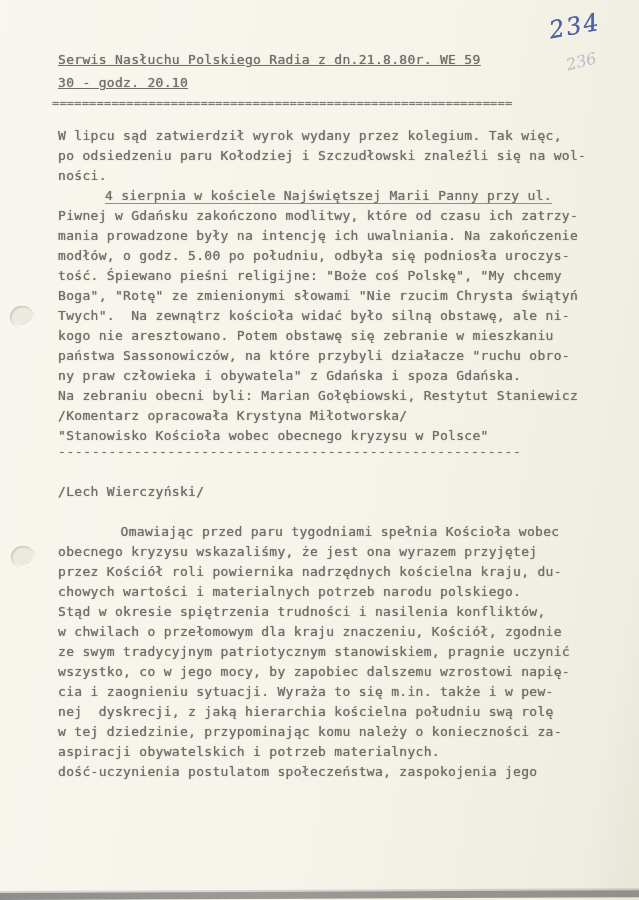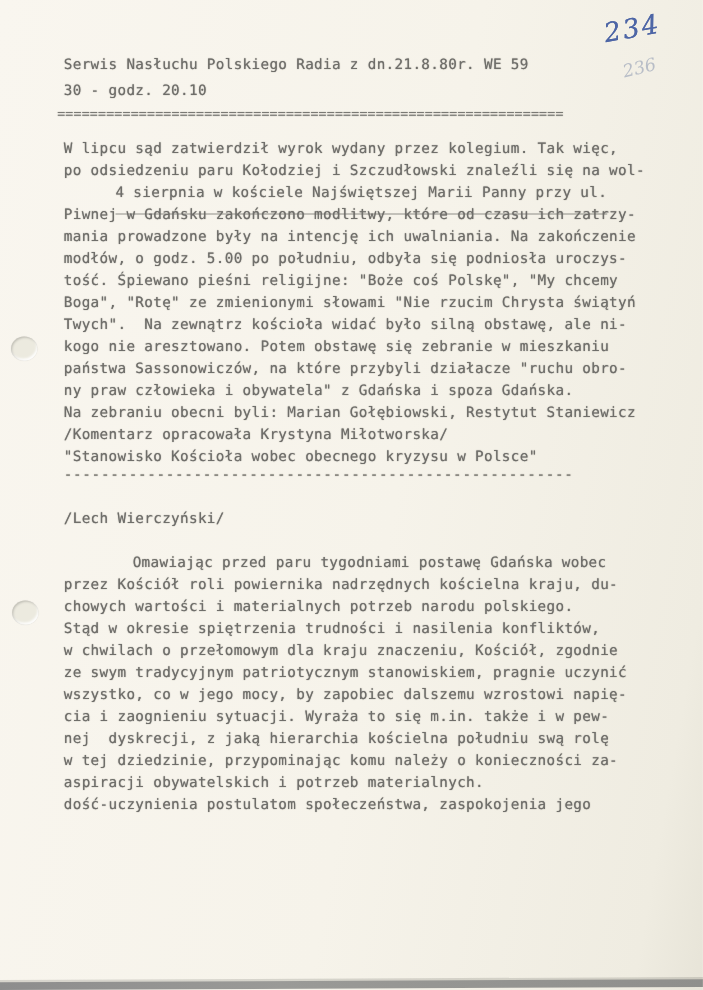--- a/index.html
+++ b/index.html
@@ -36,32 +36,32 @@
     color:#4e66a6;font-size:24px;letter-spacing:2px;
     transform:rotate(-10deg);
     text-shadow:0 0 0.5px #4e66a6;
   }
   .handnum.faint{
     right:42px;top:52px;
     color:rgba(125,140,170,0.5);font-size:16px;
     transform:rotate(-14deg);
   }
   .ink{color:#6f6e6a;text-shadow:0 0 1px rgba(106,105,100,0.85);}
-  .header{position:absolute;left:58px;top:52px;font-size:13px;letter-spacing:0.3px;}
+  .header{position:absolute;left:58px;top:52px;font-size:13px;letter-spacing:0.3px;text-decoration:underline;}
   .header .hline{height:23px;white-space:pre;}
   .sep{
     position:absolute;left:52px;top:96px;
     font-size:12px;letter-spacing:0.2px;white-space:pre;
     color:#7a7974;text-shadow:0 0 1px rgba(110,109,104,0.8);
   }
   .bodytext{position:absolute;left:58px;top:128px;font-size:13px;letter-spacing:0.3px;}
   .line{height:20px;white-space:pre;}
   .line.indent6{text-indent:6ch;}
   .line.indent8{text-indent:8ch;}
-  .line.underline span{border-bottom:1.5px solid rgba(110,109,104,0.75);padding-bottom:11px;}
+  .line.underline span{border-bottom:1.5px solid rgba(110,109,104,0.75);padding-bottom:0;}
   .line.dashes{letter-spacing:0.6px;margin-top:-4px;color:#78776f;}
 </style>
 </head>
 <body>
 
 <div class="page">
 
   <div class="handnum top">234</div>
   <div class="handnum faint">236</div>
 
@@ -70,38 +70,40 @@
 
   <div class="header ink">
     <div class="hline">Serwis Nasłuchu Polskiego Radia z dn.21.8.80r. WE 59</div>
     <div class="hline">30 - godz. 20.10</div>
   </div>
   <div class="sep">==============================================================</div>
 
   <div class="bodytext ink">
     <div class="line">W lipcu sąd zatwierdził wyrok wydany przez kolegium. Tak więc,</div>
     <div class="line">po odsiedzeniu paru Kołodziej i Szczudłowski znaleźli się na wol-</div>
+    <div class="line">ności.</div>
     <div class="line indent6 underline"><span>4 sierpnia w kościele Najświętszej Marii Panny przy ul.</span></div>
     <div class="line">Piwnej w Gdańsku zakończono modlitwy, które od czasu ich zatrzy-</div>
     <div class="line">mania prowadzone były na intencję ich uwalniania. Na zakończenie</div>
     <div class="line">modłów, o godz. 5.00 po południu, odbyła się podniosła uroczys-</div>
     <div class="line">tość. Śpiewano pieśni religijne: "Boże coś Polskę", "My chcemy</div>
     <div class="line">Boga", "Rotę" ze zmienionymi słowami "Nie rzucim Chrysta świątyń</div>
     <div class="line">Twych".  Na zewnątrz kościoła widać było silną obstawę, ale ni-</div>
     <div class="line">kogo nie aresztowano. Potem obstawę się zebranie w mieszkaniu</div>
     <div class="line">państwa Sassonowiczów, na które przybyli działacze "ruchu obro-</div>
     <div class="line">ny praw człowieka i obywatela" z Gdańska i spoza Gdańska.</div>
     <div class="line">Na zebraniu obecni byli: Marian Gołębiowski, Restytut Staniewicz</div>
     <div class="line">/Komentarz opracowała Krystyna Miłotworska/</div>
     <div class="line">"Stanowisko Kościoła wobec obecnego kryzysu w Polsce"</div>
     <div class="line dashes">-------------------------------------------------------</div>
     <div class="line"></div>
     <div class="line">/Lech Wierczyński/</div>
     <div class="line"></div>
-    <div class="line indent8">Omawiając przed paru tygodniami postawę Gdańska wobec</div>
+    <div class="line indent8">Omawiając przed paru tygodniami spełnia Kościoła wobec</div>
+    <div class="line">obecnego kryzysu wskazaliśmy, że jest ona wyrazem przyjętej</div>
     <div class="line">przez Kościół roli powiernika nadrzędnych kościelna kraju, du-</div>
     <div class="line">chowych wartości i materialnych potrzeb narodu polskiego.</div>
     <div class="line">Stąd w okresie spiętrzenia trudności i nasilenia konfliktów,</div>
     <div class="line">w chwilach o przełomowym dla kraju znaczeniu, Kościół, zgodnie</div>
     <div class="line">ze swym tradycyjnym patriotycznym stanowiskiem, pragnie uczynić</div>
     <div class="line">wszystko, co w jego mocy, by zapobiec dalszemu wzrostowi napię-</div>
     <div class="line">cia i zaognieniu sytuacji. Wyraża to się m.in. także i w pew-</div>
     <div class="line">nej  dyskrecji, z jaką hierarchia kościelna południu swą rolę</div>
     <div class="line">w tej dziedzinie, przypominając komu należy o konieczności za-</div>
     <div class="line">aspiracji obywatelskich i potrzeb materialnych.</div>

